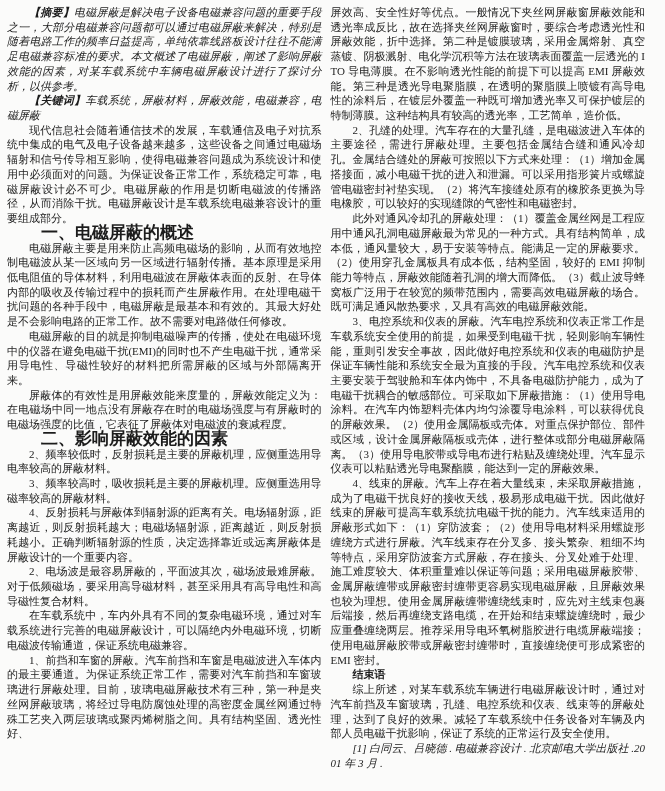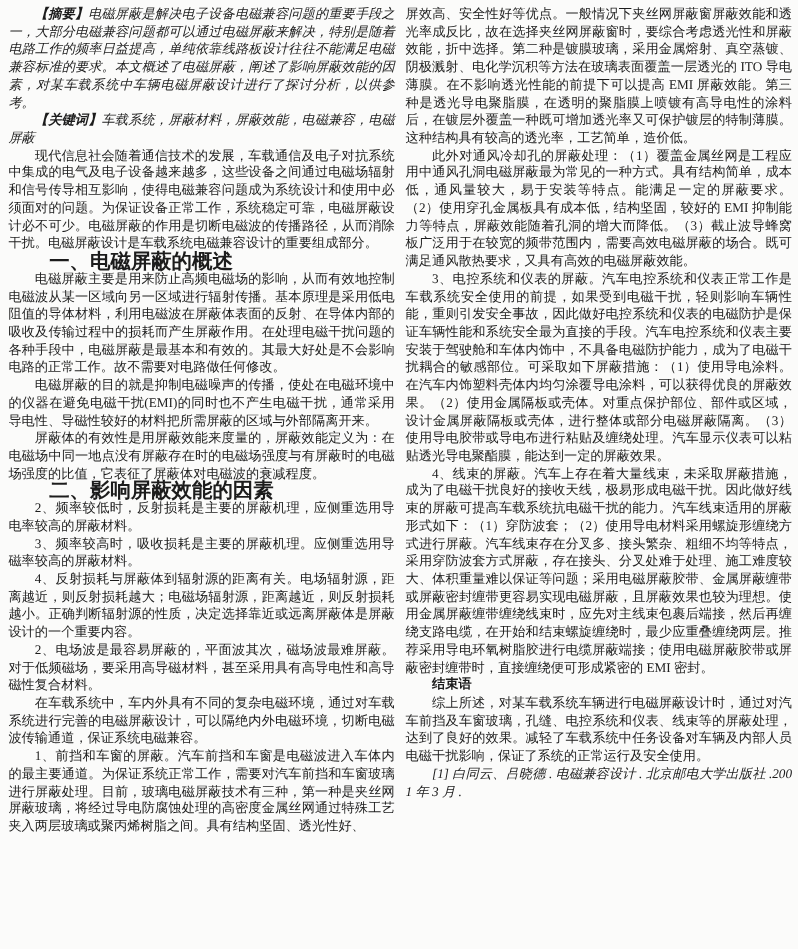--- a/index.html
+++ b/index.html
@@ -11,21 +11,21 @@
     position: relative;
     width: 665px;
     height: 791px;
     margin: 0 auto;
     background: #fbfbfa;
     color: #1c1c1c;
     font-family: "Liberation Serif", "DejaVu Serif", serif;
     font-size: 11px;
     line-height: 14.72px;
     box-sizing: border-box;
-    padding: 5px 5px 0 7px;
+    padding: 5px 20px 0 7px;
     overflow: hidden;
   }
   .columns {
     display: flex;
     gap: 9px;
     height: 100%;
   }
   .col {
     flex: 1 1 0;
     min-width: 0;
@@ -54,21 +54,21 @@
   p.refs-heading {
     font-weight: bold;
     font-style: italic;
     margin-top: 26px;
   }
   p.ref {
     font-style: italic;
   }
   p.conclusion-heading {
     font-weight: bold;
-    font-family: Liberation Mono, monospace;
+    font-family: Liberation Sans, sans-serif;
   }
 </style>
 </head>
 <body>
 
 <div class="page">
   <div class="columns">
     <div class="col">
         <p class="blk abstract" style="text-indent: 2em; padding-left: 0px;"><span class="lbl">【摘要】</span>电磁屏蔽是解决电子设备电磁兼容问题的重要手段之一，大部分电磁兼容问题都可以通过电磁屏蔽来解决，特别是随着电路工作的频率日益提高，单纯依靠线路板设计往往不能满足电磁兼容标准的要求。本文概述了电磁屏蔽，阐述了影响屏蔽效能的因素，对某车载系统中车辆电磁屏蔽设计进行了探讨分析，以供参考。</p>
         <p class="blk keywords" style="text-indent: 2em; padding-left: 0px;"><span class="lbl">【关键词】</span>车载系统，屏蔽材料，屏蔽效能，电磁兼容，电磁屏蔽</p>
@@ -80,20 +80,21 @@
         <p class="blk heading">二、影响屏蔽效能的因素</p>
         <p class="blk body">2、频率较低时，反射损耗是主要的屏蔽机理，应侧重选用导电率较高的屏蔽材料。</p>
         <p class="blk body">3、频率较高时，吸收损耗是主要的屏蔽机理。应侧重选用导磁率较高的屏蔽材料。</p>
         <p class="blk body">4、反射损耗与屏蔽体到辐射源的距离有关。电场辐射源，距离越近，则反射损耗越大；电磁场辐射源，距离越近，则反射损耗越小。正确判断辐射源的性质，决定选择靠近或远离屏蔽体是屏蔽设计的一个重要内容。</p>
         <p class="blk body">2、电场波是最容易屏蔽的，平面波其次，磁场波最难屏蔽。对于低频磁场，要采用高导磁材料，甚至采用具有高导电性和高导磁性复合材料。</p>
         <p class="blk body">在车载系统中，车内外具有不同的复杂电磁环境，通过对车载系统进行完善的电磁屏蔽设计，可以隔绝内外电磁环境，切断电磁波传输通道，保证系统电磁兼容。</p>
         <p class="blk body">1、前挡和车窗的屏蔽。汽车前挡和车窗是电磁波进入车体内的最主要通道。为保证系统正常工作，需要对汽车前挡和车窗玻璃进行屏蔽处理。目前，玻璃电磁屏蔽技术有三种，第一种是夹丝网屏蔽玻璃，将经过导电防腐蚀处理的高密度金属丝网通过特殊工艺夹入两层玻璃或聚丙烯树脂之间。具有结构坚固、透光性好、</p>
       </div>
     <div class="col">
         <p class="blk body body-cont">屏效高、安全性好等优点。一般情况下夹丝网屏蔽窗屏蔽效能和透光率成反比，故在选择夹丝网屏蔽窗时，要综合考虑透光性和屏蔽效能，折中选择。第二种是镀膜玻璃，采用金属熔射、真空蒸镀、阴极溅射、电化学沉积等方法在玻璃表面覆盖一层透光的 ITO 导电薄膜。在不影响透光性能的前提下可以提高 EMI 屏蔽效能。第三种是透光导电聚脂膜，在透明的聚脂膜上喷镀有高导电性的涂料后，在镀层外覆盖一种既可增加透光率又可保护镀层的特制薄膜。这种结构具有较高的透光率，工艺简单，造价低。</p>
+        <p class="blk body">2、孔缝的处理。汽车存在的大量孔缝，是电磁波进入车体的主要途径，需进行屏蔽处理。主要包括金属结合缝和通风冷却孔。金属结合缝处的屏蔽可按照以下方式来处理：（1）增加金属搭接面，减小电磁干扰的进入和泄漏。可以采用指形簧片或螺旋管电磁密封衬垫实现。（2）将汽车接缝处原有的橡胶条更换为导电橡胶，可以较好的实现缝隙的气密性和电磁密封。</p>
         <p class="blk body">此外对通风冷却孔的屏蔽处理：（1）覆盖金属丝网是工程应用中通风孔洞电磁屏蔽最为常见的一种方式。具有结构简单，成本低，通风量较大，易于安装等特点。能满足一定的屏蔽要求。（2）使用穿孔金属板具有成本低，结构坚固，较好的 EMI 抑制能力等特点，屏蔽效能随着孔洞的增大而降低。（3）截止波导蜂窝板广泛用于在较宽的频带范围内，需要高效电磁屏蔽的场合。既可满足通风散热要求，又具有高效的电磁屏蔽效能。</p>
         <p class="blk body">3、电控系统和仪表的屏蔽。汽车电控系统和仪表正常工作是车载系统安全使用的前提，如果受到电磁干扰，轻则影响车辆性能，重则引发安全事故，因此做好电控系统和仪表的电磁防护是保证车辆性能和系统安全最为直接的手段。汽车电控系统和仪表主要安装于驾驶舱和车体内饰中，不具备电磁防护能力，成为了电磁干扰耦合的敏感部位。可采取如下屏蔽措施：（1）使用导电涂料。在汽车内饰塑料壳体内均匀涂覆导电涂料，可以获得优良的屏蔽效果。（2）使用金属隔板或壳体。对重点保护部位、部件或区域，设计金属屏蔽隔板或壳体，进行整体或部分电磁屏蔽隔离。（3）使用导电胶带或导电布进行粘贴及缠绕处理。汽车显示仪表可以粘贴透光导电聚酯膜，能达到一定的屏蔽效果。</p>
         <p class="blk body">4、线束的屏蔽。汽车上存在着大量线束，未采取屏蔽措施，成为了电磁干扰良好的接收天线，极易形成电磁干扰。因此做好线束的屏蔽可提高车载系统抗电磁干扰的能力。汽车线束适用的屏蔽形式如下：（1）穿防波套；（2）使用导电材料采用螺旋形缠绕方式进行屏蔽。汽车线束存在分叉多、接头繁杂、粗细不均等特点，采用穿防波套方式屏蔽，存在接头、分叉处难于处理、施工难度较大、体积重量难以保证等问题；采用电磁屏蔽胶带、金属屏蔽缠带或屏蔽密封缠带更容易实现电磁屏蔽，且屏蔽效果也较为理想。使用金属屏蔽缠带缠绕线束时，应先对主线束包裹后端接，然后再缠绕支路电缆，在开始和结束螺旋缠绕时，最少应重叠缠绕两层。推荐采用导电环氧树脂胶进行电缆屏蔽端接；使用电磁屏蔽胶带或屏蔽密封缠带时，直接缠绕便可形成紧密的 EMI 密封。</p>
         <p class="blk conclusion-heading">结束语</p>
         <p class="blk body">综上所述，对某车载系统车辆进行电磁屏蔽设计时，通过对汽车前挡及车窗玻璃，孔缝、电控系统和仪表、线束等的屏蔽处理，达到了良好的效果。减轻了车载系统中任务设备对车辆及内部人员电磁干扰影响，保证了系统的正常运行及安全使用。</p>
         <p class="blk ref">[1] 白同云、吕晓德 . 电磁兼容设计 . 北京邮电大学出版社 .2001 年 3 月 .</p>
       </div>
   </div>
 </div>
 

